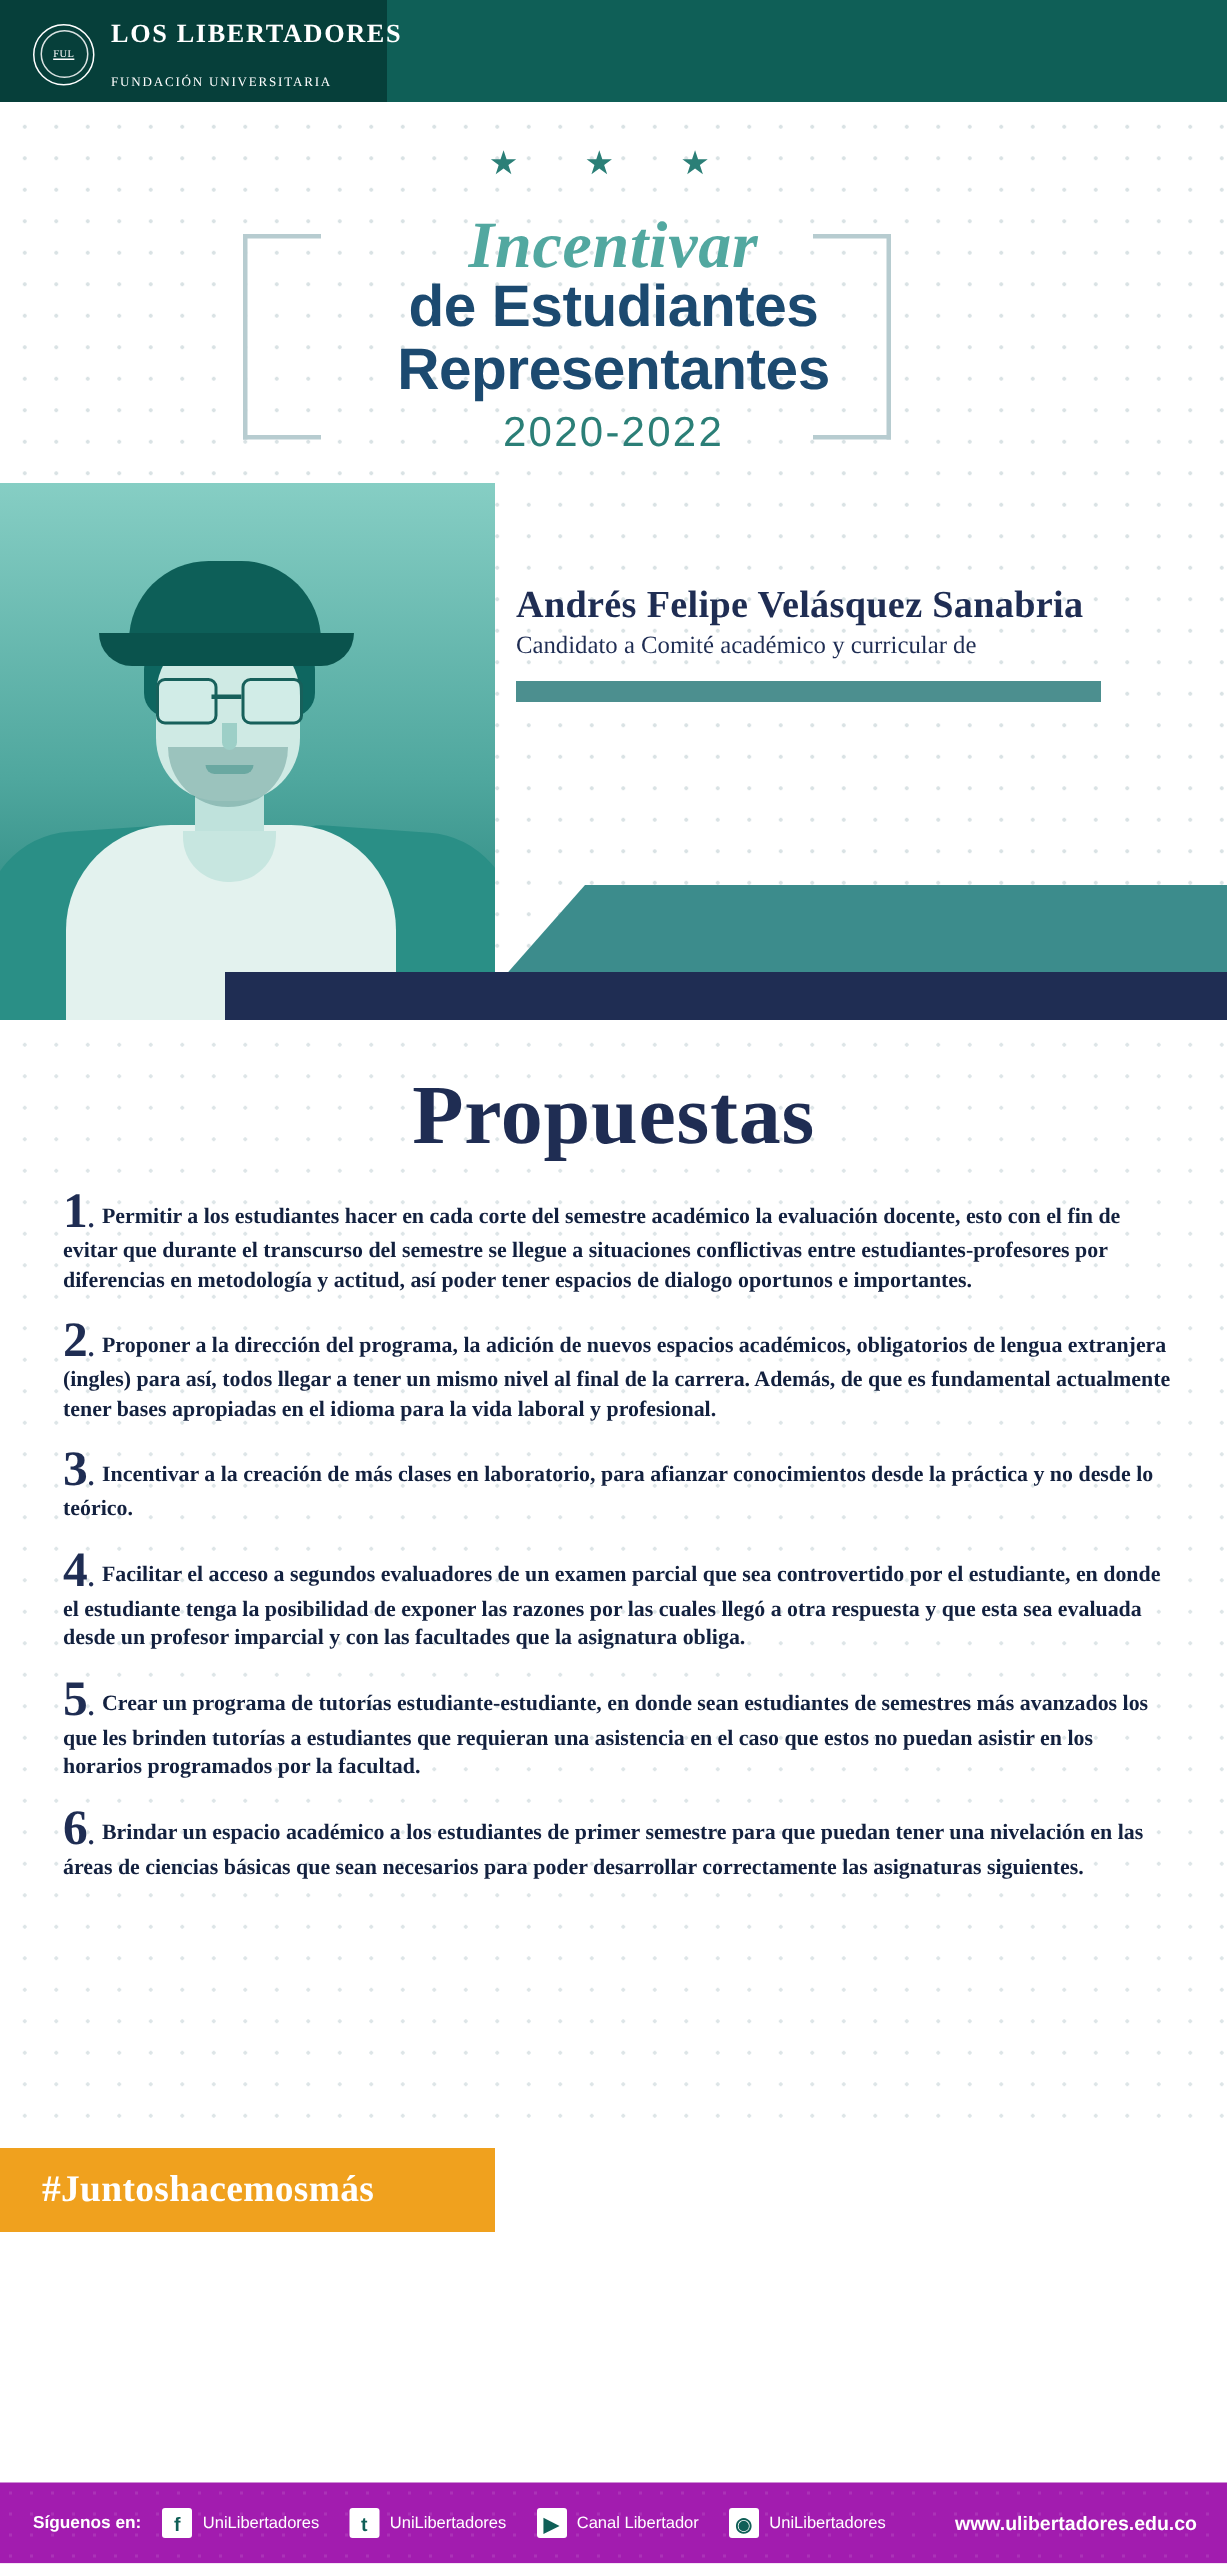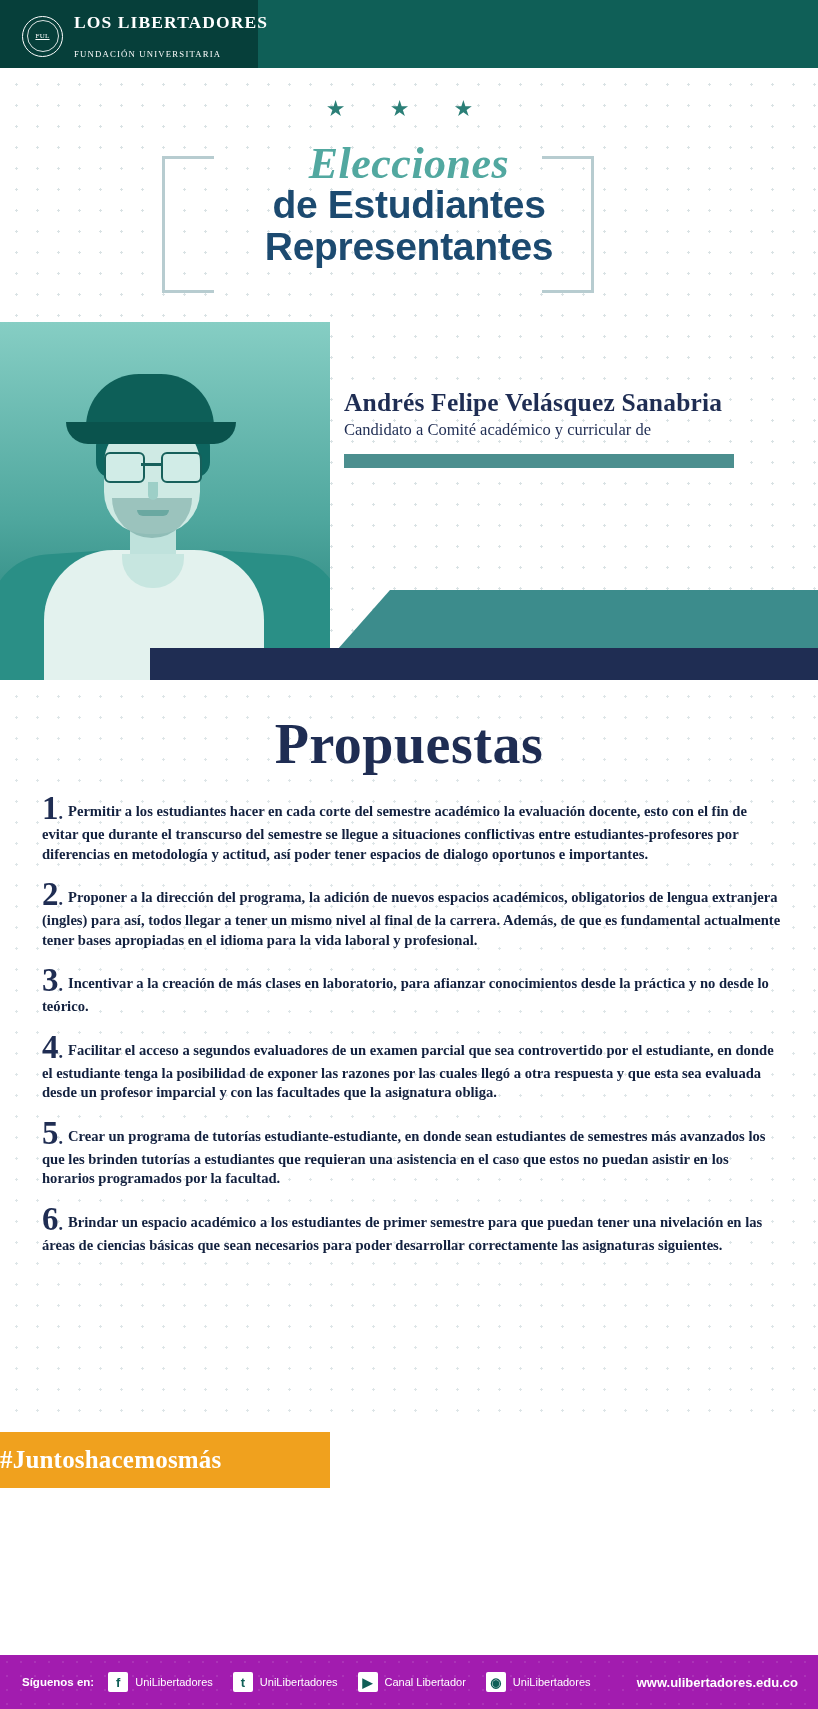--- a/index.html
+++ b/index.html
@@ -435,20 +435,21 @@
     height: 56px;
     background: #f0a11e;
     display: flex;
     align-items: center;
   }
   .hashtag-text {
     color: #ffffff;
     font-family: "Liberation Serif", serif;
     font-weight: bold;
     font-size: 25px;
+    padding-left: 28px;
     letter-spacing: 0.2px;
   }
 
   
   .footer {
     position: absolute;
     left: 0;
     top: 1655px;
     width: 818px;
     height: 54px;
@@ -528,25 +529,26 @@
 
   <div class="hero">
 
     <div class="stars">★ ★ ★</div>
 
     <div class="title-frame">
       <span class="b1"></span>
         <span class="b2"></span>
     </div>
 
-    <div class="t-elecciones">Elecciones</div>
+    <div class="t-elecciones">Incentivar</div>
     <div class="t-reps">
       <div>de Estudiantes</div>
       <div>Representantes</div>
     </div>
+    <div class="t-years">2020-2022</div>
 
     <div class="photo-wrap">
       <div class="photo">
         <div class="ph-bg"></div>
         <div class="ph-jacket-l"></div>
         <div class="ph-jacket-r"></div>
         <div class="ph-shirt"></div>
         <div class="ph-neck"></div>
         <div class="ph-collar"></div>
         <div class="ph-hair-l"></div>

